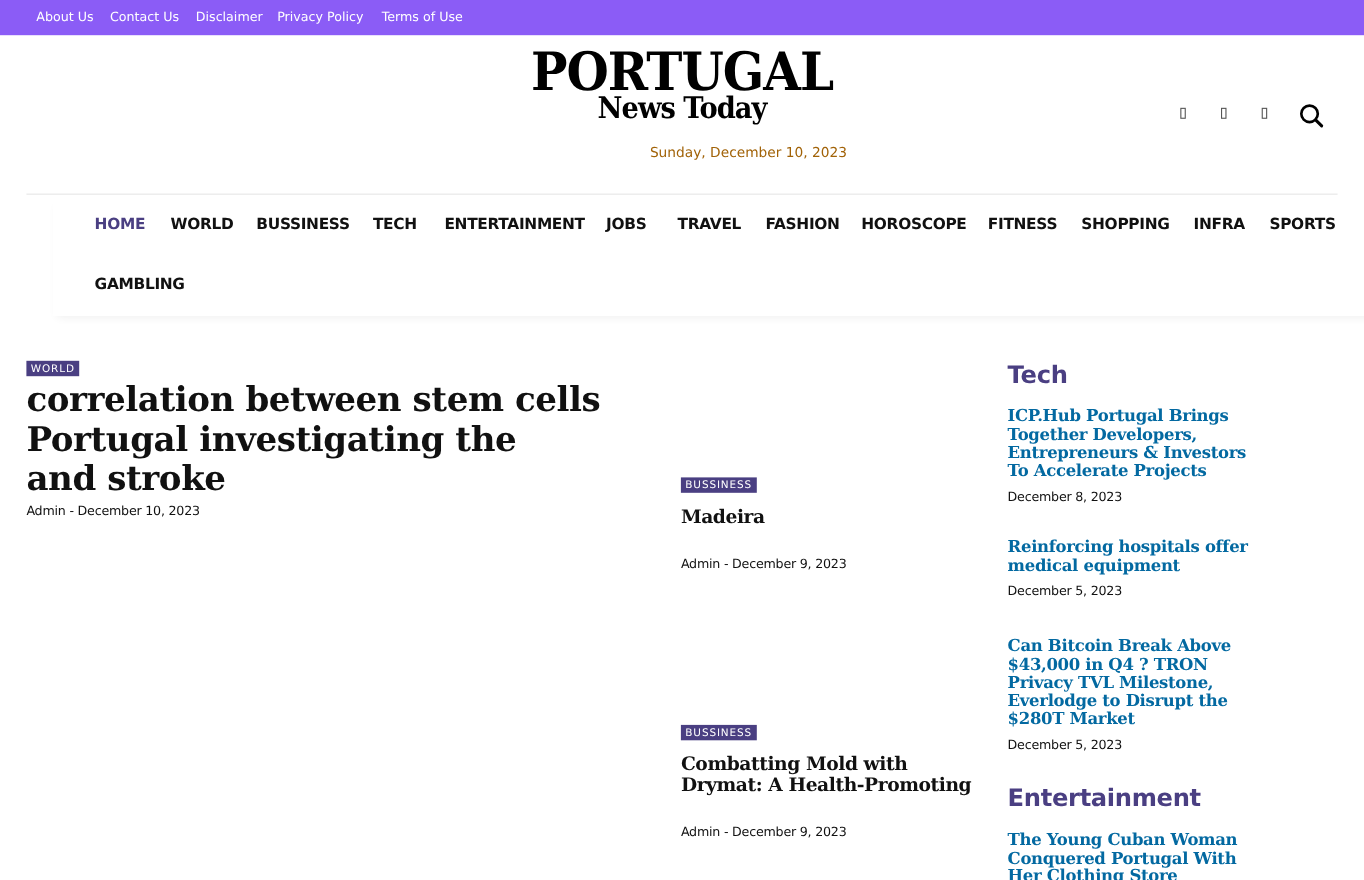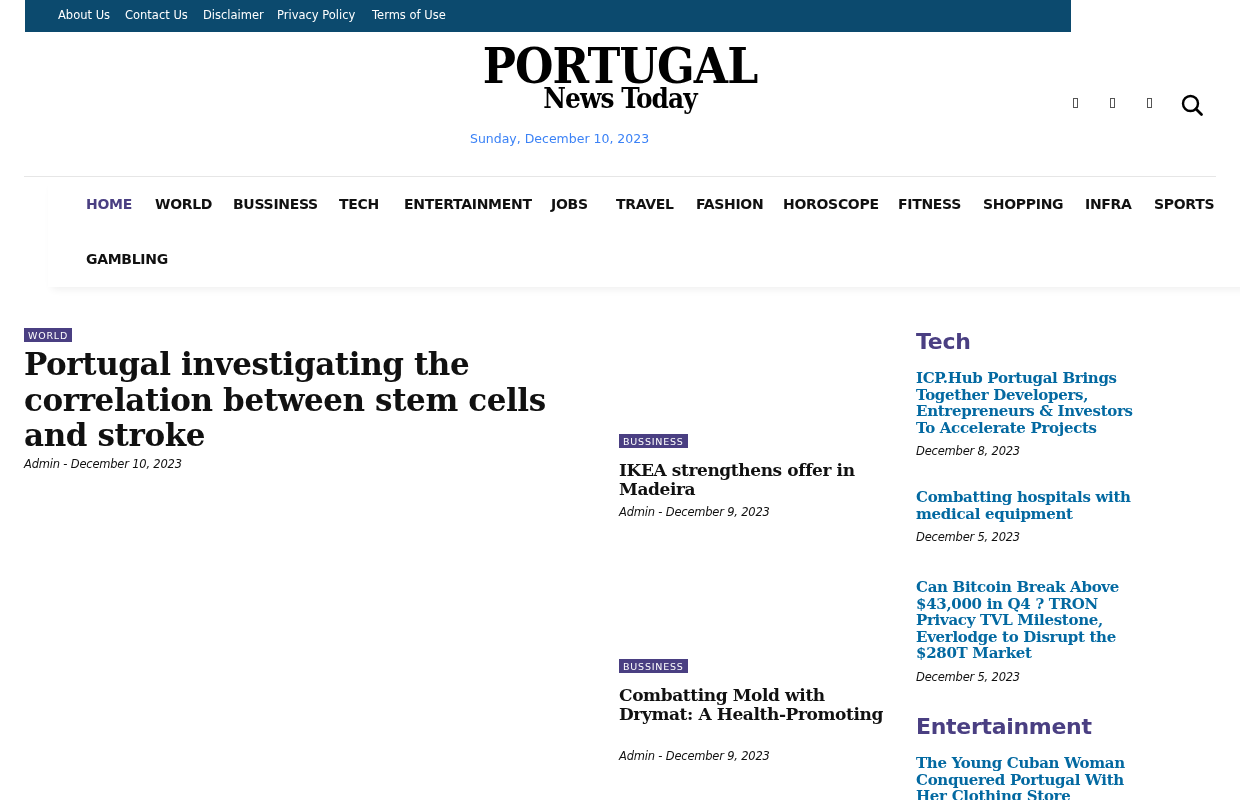--- a/index.html
+++ b/index.html
@@ -1,40 +1,40 @@
 <!DOCTYPE html>
 <html><head>
   <meta charset="utf-8">
   <style>
     * { box-sizing: border-box; margin: 0; padding: 0; }
     html, body { width: 1240px; height: 800px; overflow: hidden; background: #fff; }
     body { font-family: "Liberation Sans", sans-serif; color: #111; position: relative; }
 
-    .topbar { position: absolute; left: 0; top: 0; width: 1046px; height: 32px; background: #0c4a6e; margin-left: 25px; }
+    .topbar { position: absolute; left: 0; top: 0; width: 1240px; height: 32px; background: #8b5cf6; }
     .topbar a { position: absolute; top: 8px; font-size: 12.5px; color: #fff; text-decoration: none; font-family: "DejaVu Sans", sans-serif; font-size: 11.5px; }
 
     .logo { position: absolute; left: 470px; top: 40px; width: 300px; text-align: center; }
     .logo-main { font-family: "DejaVu Serif", serif; font-weight: bold; font-size: 48px; letter-spacing: -1px; line-height: 52px; color: #000; transform: scaleX(0.92); transform-origin: center; display: block; }
     .logo-sub { font-family: "DejaVu Serif", serif; font-weight: bold; font-size: 27px; line-height: 26px; letter-spacing: -1px; color: #000; display: block; margin-top: -6px; transform: scaleX(0.92); }
-    .date { position: absolute; left: 470px; top: 131px; width: 300px; text-align: left; font-family: "DejaVu Sans", sans-serif; font-size: 12.5px; color: #3b82f6; }
+    .date { position: absolute; left: 470px; top: 131px; width: 300px; text-align: right; font-family: "DejaVu Sans", sans-serif; font-size: 12.5px; color: #a16207; }
 
     .social { position: absolute; top: 97px; width: 10px; height: 14px; font-size: 12px; color: #444; text-align: center; }
     .social .box { display: inline-block; width: 5px; height: 10px; border: 1px solid #555; }
     .search-btn { position: absolute; left: 1180px; top: 93px; width: 24px; height: 24px; cursor: pointer; }
 
     .header-sep { position: absolute; left: 24px; top: 176px; width: 1192px; height: 1px; background: #e6e6e6; }
 
     .nav { position: absolute; left: 0; top: 177px; width: 1240px; height: 110px; box-shadow: 0 6px 8px -4px rgba(0,0,0,0.07); margin-left: 48px; }
     .nav a { position: absolute; font-family: "DejaVu Sans", sans-serif; font-weight: bold; font-size: 14px; color: #111; text-decoration: none; letter-spacing: -0.3px; }
     .nav a.active { color: #4a3f82; }
 
     .tag { display: inline-block; background: #4a3f82; color: #fff; font-family: "DejaVu Sans", sans-serif; font-size: 9.5px; letter-spacing: 0.8px; padding: 2px 4px 1px; line-height: 11px; position: absolute; }
 
     .headline { position: absolute; font-family: "DejaVu Serif", serif; font-weight: bold; color: #111; letter-spacing: -0.4px; }
-    .meta { position: absolute; font-family: "DejaVu Sans", sans-serif; font-style: italic; font-size: 11.5px; color: #111; letter-spacing: -0.2px; }
+    .meta { position: absolute; font-family: "DejaVu Sans", sans-serif; font-size: 11.5px; color: #111; letter-spacing: -0.2px; }
 
     .section-title { position: absolute; font-family: "DejaVu Sans", sans-serif; font-weight: bold; font-size: 22px; color: #4a3f82; letter-spacing: -0.3px; }
     .side-title { position: absolute; left: 916px; width: 230px; font-family: "DejaVu Serif", serif; font-weight: bold; font-size: 15px; line-height: 16.5px; color: #0369a1; letter-spacing: -0.3px; }
   </style>
 </head>
 <body>
 
 <div class="topbar">
   <a href="#" style="left:33px">About Us</a>
   <a href="#" style="left:100px">Contact Us</a>
@@ -74,32 +74,31 @@
   <a href="#" style="left:735px;top:19px">HOROSCOPE</a>
   <a href="#" style="left:850px;top:19px">FITNESS</a>
   <a href="#" style="left:935px;top:19px">SHOPPING</a>
   <a href="#" style="left:1037px;top:19px">INFRA</a>
   <a href="#" style="left:1106px;top:19px">SPORTS</a>
   <a href="#" style="left:38px;top:74px">GAMBLING</a>
 </nav>
 
 <span class="tag" style="left:24px;top:328px">WORLD</span>
 <div class="headline" style="left:24px;top:347px;font-size:31px;line-height:35.5px;">
+  <div>correlation between stem cells</div>
   <div>Portugal investigating the</div>
-  <div>correlation between stem cells</div>
   <div>and stroke</div>
 </div>
 <div class="meta" style="left:24px;top:457px">
   <span>Admin</span>
   <span>- December 10, 2023</span>
 </div>
 
 <span class="tag" style="left:619px;top:434px">BUSSINESS</span>
 <div class="headline" style="left:619px;top:461px;font-size:17px;line-height:18.5px;">
-  <div>IKEA strengthens offer in</div>
   <div>Madeira</div>
 </div>
 <div class="meta" style="left:619px;top:505px">
   <span>Admin</span>
   <span>- December 9, 2023</span>
 </div>
 
 <span class="tag" style="left:619px;top:659px">BUSSINESS</span>
 <div class="headline" style="left:619px;top:686px;font-size:17px;line-height:19px;">
   <div>Combatting Mold with</div>
@@ -114,21 +113,21 @@
 
 <div class="side-title" style="top:370px">
   <div>ICP.Hub Portugal Brings</div>
   <div>Together Developers,</div>
   <div>Entrepreneurs &amp; Investors</div>
   <div>To Accelerate Projects</div>
 </div>
 <div class="meta" style="left:916px;top:444px">December 8, 2023</div>
 
 <div class="side-title" style="top:489px">
-  <div>Combatting hospitals with</div>
+  <div>Reinforcing hospitals offer</div>
   <div>medical equipment</div>
 </div>
 <div class="meta" style="left:916px;top:530px">December 5, 2023</div>
 
 <div class="side-title" style="top:579px">
   <div>Can Bitcoin Break Above</div>
   <div>$43,000 in Q4 ? TRON</div>
   <div>Privacy TVL Milestone,</div>
   <div>Everlodge to Disrupt the</div>
   <div>$280T Market</div>

